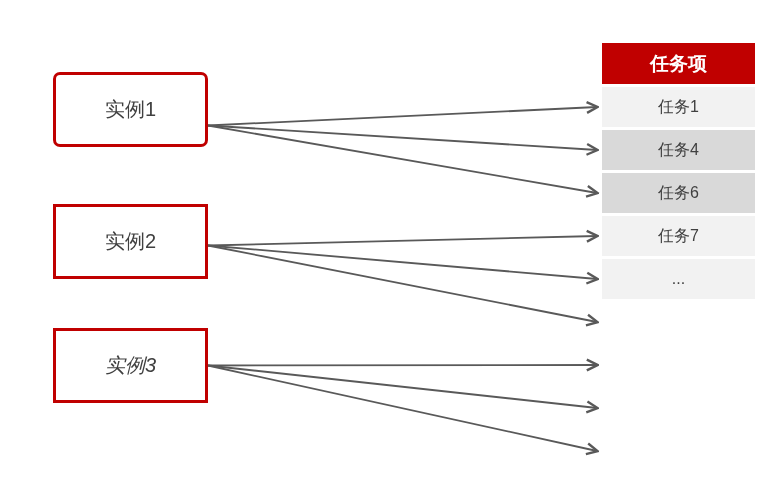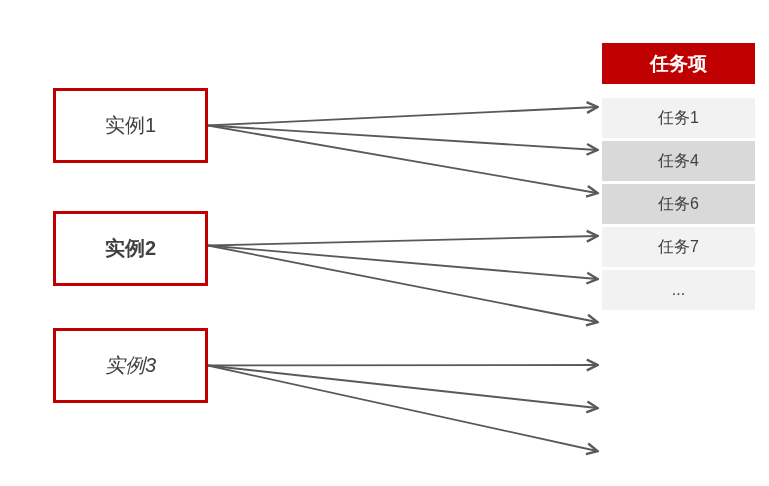--- a/index.html
+++ b/index.html
@@ -39,21 +39,21 @@
   }
   .task-table {
     position: absolute;
     left: 602px;
     top: 43px;
     width: 153px;
     z-index: 2;
   }
   .task-header {
     height: 41px;
-    margin-bottom: 14px;
+    margin-bottom: 3px;
     background: var(--accent, #C00000);
     color: #ffffff;
     font-size: 19px;
     font-weight: bold;
     display: flex;
     align-items: center;
     justify-content: center;
   }
   .task-row {
     height: 40px;
@@ -85,24 +85,24 @@
       <line x1="208" y1="245.5" x2="597" y2="236" stroke="#595959" stroke-width="1.8" marker-end="url(#arrowhead)"></line>
       <line x1="208" y1="245.5" x2="597" y2="279" stroke="#595959" stroke-width="1.8" marker-end="url(#arrowhead)"></line>
       <line x1="208" y1="245.5" x2="597" y2="322" stroke="#595959" stroke-width="1.8" marker-end="url(#arrowhead)"></line>
       <line x1="208" y1="365.5" x2="597" y2="365" stroke="#595959" stroke-width="1.8" marker-end="url(#arrowhead)"></line>
       <line x1="208" y1="365.5" x2="597" y2="408" stroke="#595959" stroke-width="1.8" marker-end="url(#arrowhead)"></line>
       <line x1="208" y1="365.5" x2="597" y2="451" stroke="#595959" stroke-width="1.8" marker-end="url(#arrowhead)"></line>
     </svg>
 
   <div class="instance-boxes">
 
-  <div class="instance-box" style="top: 88px;">
+  <div class="instance-box" style="top: 72px; border-radius: 7px;">
         <span>实例1</span>
       </div>
-      <div class="instance-box" style="top: 211px; font-weight: bold;">
+      <div class="instance-box" style="top: 204px;">
         <span>实例2</span>
       </div>
       <div class="instance-box" style="top: 328px; font-style: italic;">
         <span>实例3</span>
       </div>
     </div>
 
   <div class="task-table">
     <div class="task-header">任务项</div>
     <div>

